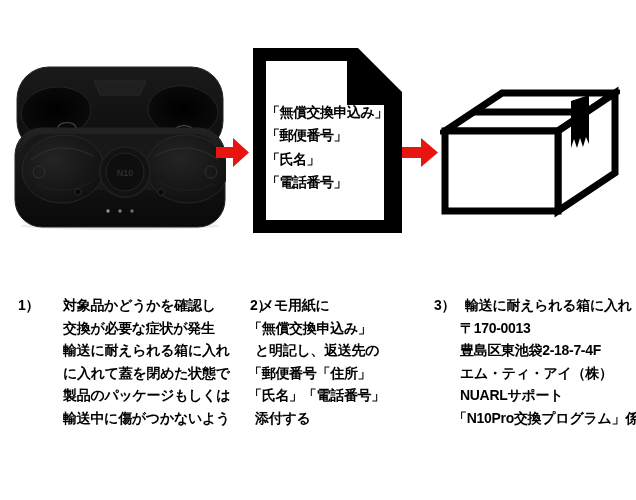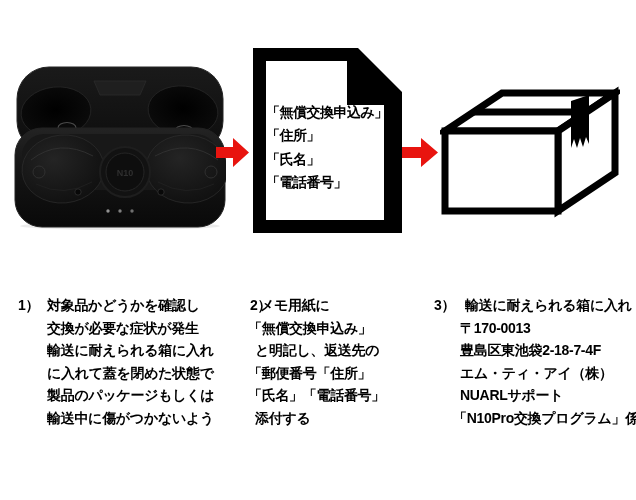--- a/index.html
+++ b/index.html
@@ -20,21 +20,21 @@
   .step{
     position:absolute;top:294px;
     font-size:14px;font-weight:700;line-height:22.6px;color:#000;
     letter-spacing:-0.3px;white-space:nowrap;
   }
   .step .marker{position:absolute;left:0;top:0;}
   .step .lines{display:block;}
   .step.s1{left:18px;width:205px;}
   .step.s2{left:250px;width:185px;}
   .step.s3{left:434px;width:202px;}
-  .step.s1 .lines{margin-left:29px;}
+  .step.s1 .lines{margin-left:45px;}
   .step.s2 .lines{margin-left:5px;}
   .step.s3 .lines{margin-left:26px;}
   .step.s2 .lines .first,
   .step.s3 .lines .first{padding-left:5px;}
   .lines .hang{margin-left:-7px;}
 </style>
 </head>
 <body>
 
 <svg class="abs" style="left:14px;top:62px;" width="212" height="168" viewBox="0 0 212 168">
@@ -103,21 +103,21 @@
 <svg class="abs" style="left:216px;top:138px;" width="33" height="29" viewBox="0 0 33 29">
   <polygon points="0,9 17,9 17,0 33,14.5 17,29 17,20 0,20" fill="#e8140f"></polygon>
 </svg>
 
 <svg class="abs" style="left:253px;top:48px;" width="149" height="185" viewBox="0 0 149 185">
   <path d="M0,0 H105 L149,44 V185 H0 Z" fill="#000000"></path>
   <path d="M13,13 H94 V57 H131 V172 H13 Z" fill="#ffffff"></path>
 </svg>
 <div class="doc-text">
   <div>「無償交換申込み」</div>
-  <div>「住所」</div>
+  <div>「郵便番号」</div>
   <div>「氏名」</div>
   <div>「電話番号」</div>
 </div>
 
 <svg class="abs" style="left:402px;top:138px;" width="36" height="29" viewBox="0 0 36 29">
   <polygon points="0,9 19,9 19,0 36,14.5 19,29 19,20 0,20" fill="#e8140f"></polygon>
 </svg>
 
 <svg class="abs" style="left:440px;top:80px;" width="180" height="140" viewBox="0 0 180 140">
   <g stroke="#000" stroke-width="7" stroke-linejoin="miter" fill="#ffffff">

